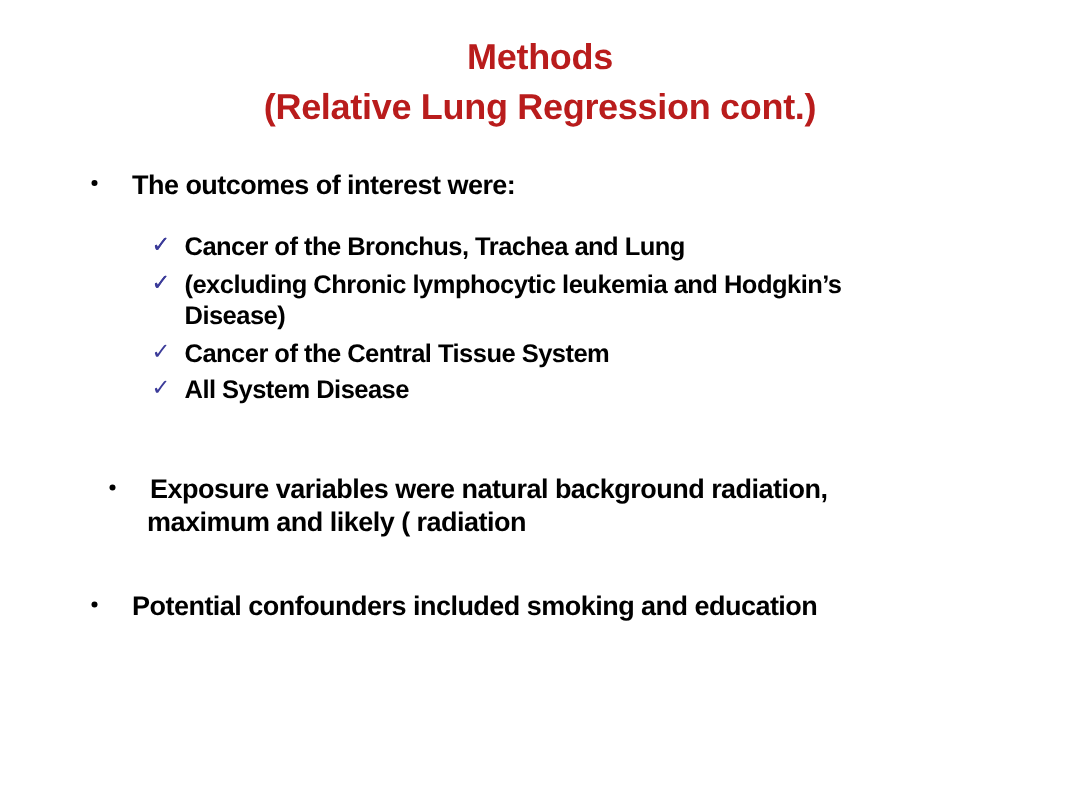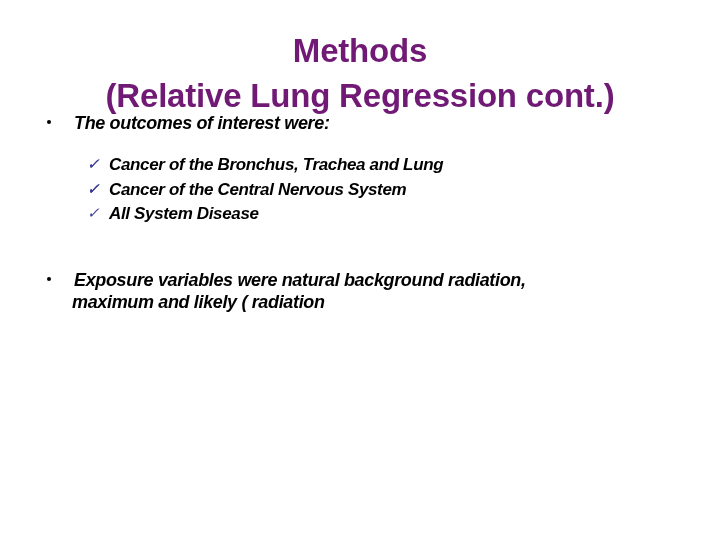--- a/index.html
+++ b/index.html
@@ -24,36 +24,34 @@
 
   
   .title-block {
     position: absolute;
     left: 0;
     top: 22px;
     width: 720px;
     text-align: center;
   }
   .title-line {
-    color: #701a75;
+    color: #b91c1c;
     font-weight: bold;
-    font-size: 33px;
+    font-size: 24px;
     line-height: 33px;
     letter-spacing: -0.2px;
     white-space: nowrap;
-    margin-top: 12px;
   }
 
   
   .body-block {
     position: absolute;
-    left: 4px;
+    left: 18px;
     top: 112px;
     width: 648px;
-    font-style: italic;
   }
 
   .lvl1 {
     position: relative;
     padding-left: 70px;
     padding-right: 24px;
     color: #000000;
     font-weight: bold;
     font-size: 18px;
     line-height: 22px;
@@ -91,21 +89,21 @@
     height: 16px;
     color: #3b3b99;
     line-height: 16px;
     font-size: 15px;
     font-weight: normal;
   }
   .lvl2 .sub-line {
     display: block;
   }
 
-  .gap-exposure { margin-top: 44px; }
+  .gap-exposure { margin-top: 44px; margin-left: 12px; }
   .gap-confound { margin-top: 34px; }
 
   .lvl1 .cont-line {
     display: block;
     margin-left: -2px;
   }
 </style>
 </head>
 <body>
 
@@ -133,35 +131,41 @@
         <span class="check">✓</span>
         <span class="sub-line">Cancer of the Bronchus, Trachea and Lung</span>
       </div>
 
       <div class="lvl2">
         <span class="check">✓</span>
       </div>
 
       <div class="lvl2">
         <span class="check">✓</span>
+        <span class="sub-line">(excluding Chronic lymphocytic leukemia and Hodgkin’s</span>
+        <span class="sub-line">Disease)</span>
       </div>
 
       <div class="lvl2">
         <span class="check">✓</span>
-        <span class="sub-line">Cancer of the Central Nervous System</span>
+        <span class="sub-line">Cancer of the Central Tissue System</span>
       </div>
 
       <div class="lvl2">
         <span class="check">✓</span>
         <span class="sub-line">All System Disease</span>
       </div>
 
     </div>
 
     <div class="lvl1 gap-exposure">
       <span class="dot"></span>
       <span>Exposure variables were natural background radiation,</span>
       <span class="cont-line">maximum and likely ( radiation</span>
     </div>
 
+    <div class="lvl1 gap-confound">
+      <span class="dot"></span>
+      <span>Potential confounders included smoking and education</span>
+    </div>
 
   </div>
 </div>
 
 </body></html>

